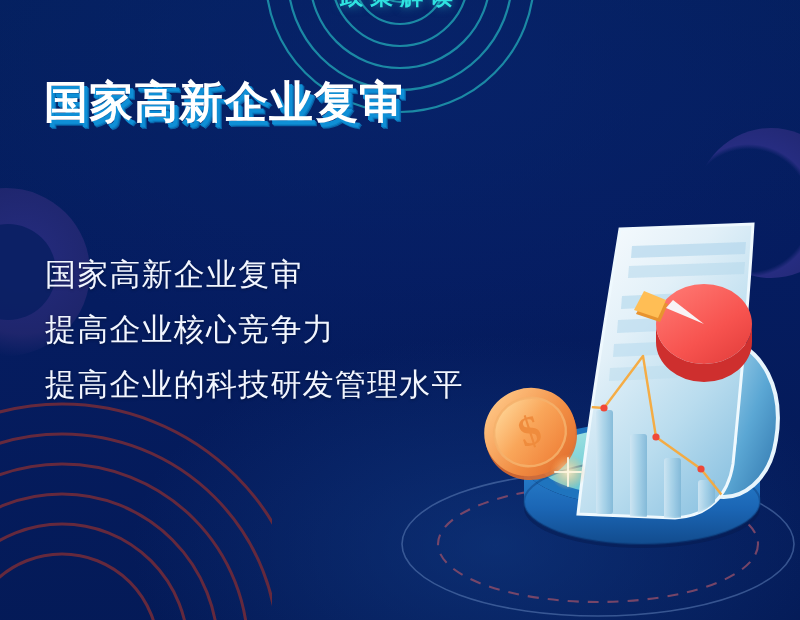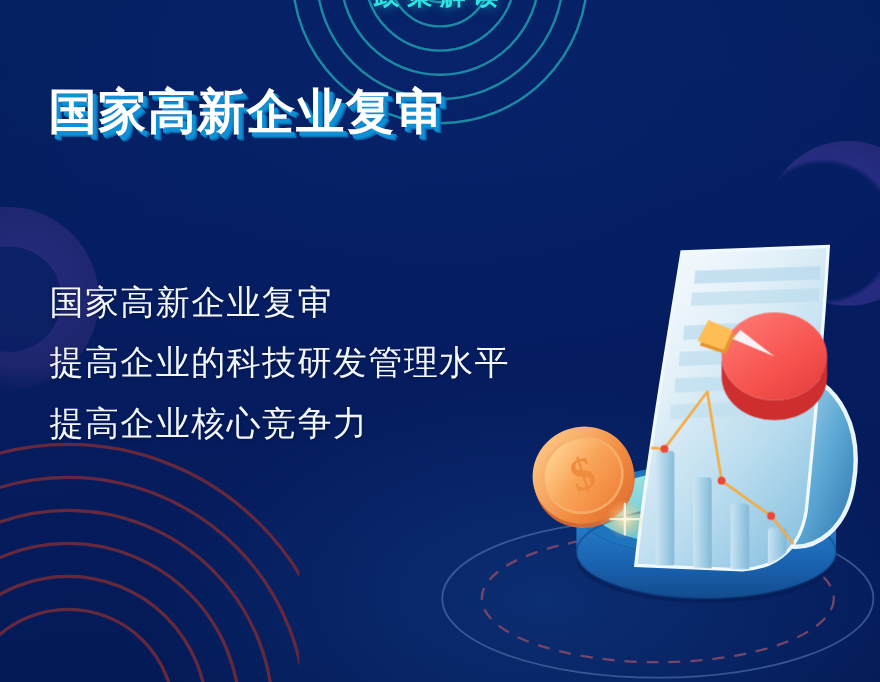--- a/index.html
+++ b/index.html
@@ -154,22 +154,22 @@
       <ellipse cx="202" cy="76" rx="160" ry="58" fill="none" stroke="#8A4B68" stroke-width="2.1" stroke-dasharray="11 9" opacity="0.85"></ellipse>
     </svg>
   </div>
 
   <div class="top-caption">政策解读</div>
 
   <div class="headline">国家高新企业复审</div>
 
   <div class="subtitle">
     <div class="subtitle-line">国家高新企业复审</div>
+    <div class="subtitle-line">提高企业核心竞争力</div>
     <div class="subtitle-line">提高企业的科技研发管理水平</div>
-    <div class="subtitle-line">提高企业核心竞争力</div>
   </div>
 
   <div class="illustration">
     <svg width="330" height="424" viewBox="0 0 330 424" aria-hidden="true">
       <defs>
         <linearGradient id="gPaperFace" x1="0" y1="0" x2="0.7" y2="1">
           <stop offset="0%" stop-color="#FBFDFF"></stop>
           <stop offset="38%" stop-color="#E2F0F8"></stop>
           <stop offset="72%" stop-color="#B9DCEE"></stop>
           <stop offset="100%" stop-color="#8FC4E2"></stop>

